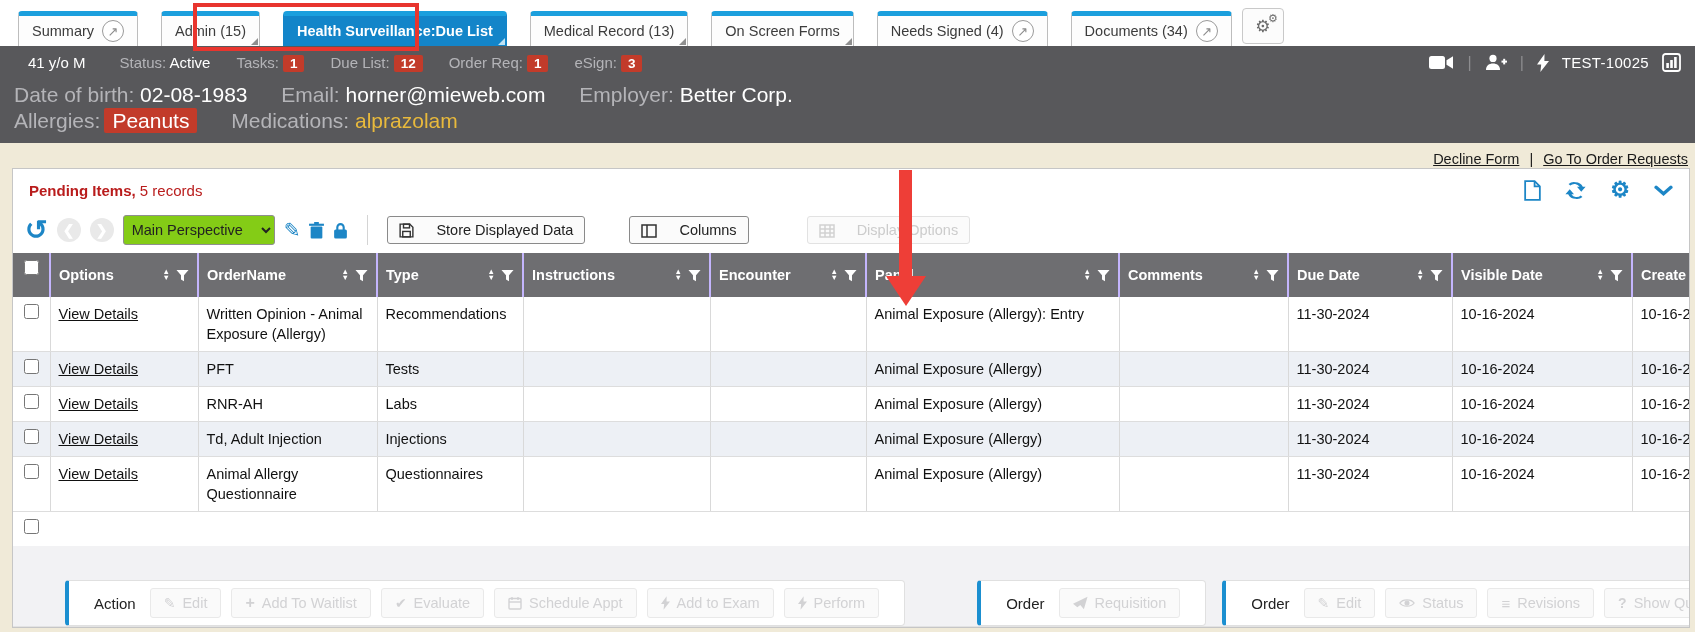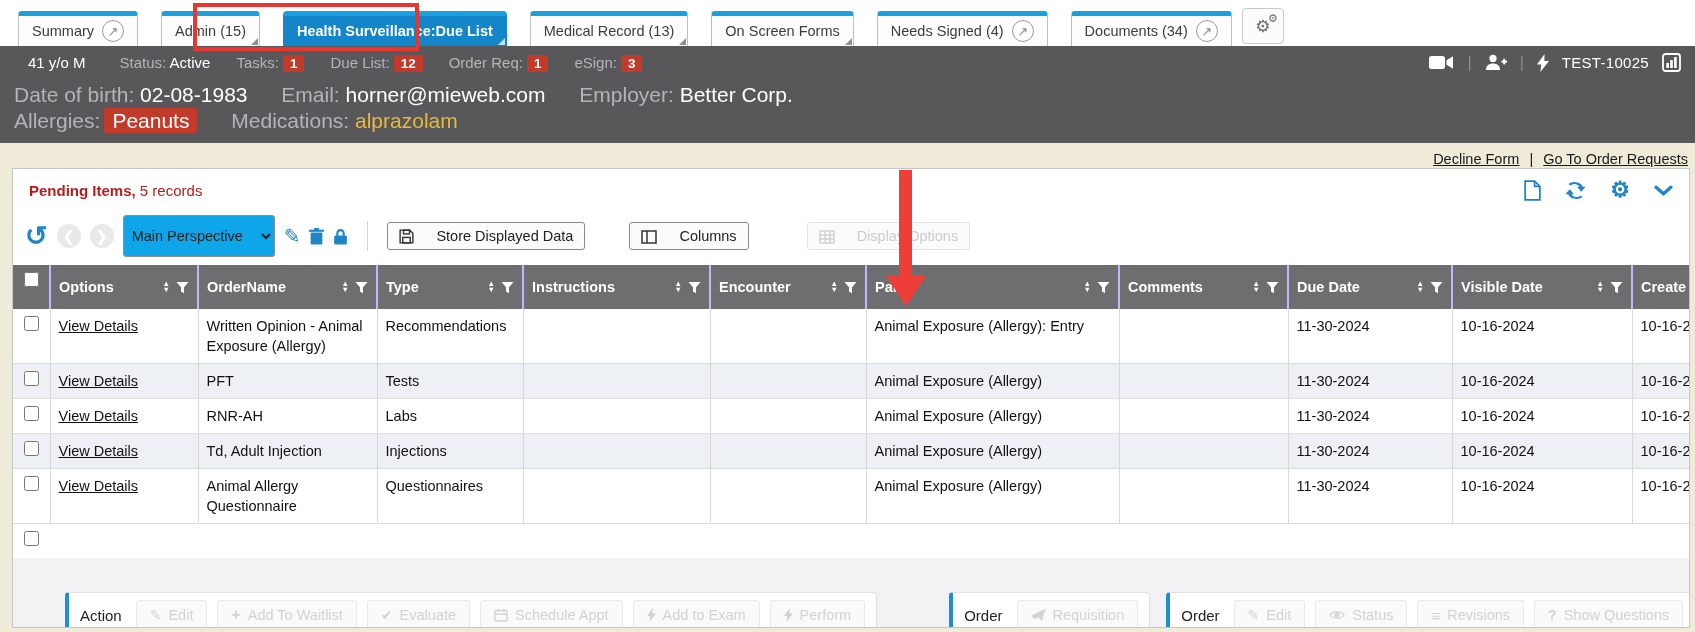--- a/index.html
+++ b/index.html
@@ -53,22 +53,22 @@
   .panel-title { font-size:15px; color:#b91c1c;text-align:center; }
   .panel-title b { font-weight:bold; }
   .ph-icons { margin-left:auto; display:flex; align-items:center; gap:24px; }
   .ph-icons .ic { color:#1d86c6; cursor:pointer; display:inline-flex; align-items:center; }
   .gear-glyph { font-size:22px; font-weight:bold; line-height:1; }
 
   .toolbar { display:flex; align-items:center; padding:4px 10px 8px 12px; gap:9px; flex:none; }
   .undo { color:#1d86c6; font-size:27px; font-weight:bold; line-height:22px; cursor:pointer; }
   .nav-circle { width:24px; height:24px; border-radius:50%; background:#e9e9e9; color:#fff;
                 display:inline-flex; align-items:center; justify-content:center; font-size:14px; font-weight:bold; }
-  select.persp { height:42px; min-width:152px; border:1px solid #8f8f8f; border-radius:3px;
-                font-size:14.5px; font-family:inherit; color:#222; padding:0 4px; background:#0ea5e9; }
+  select.persp { height:30px; min-width:152px; border:1px solid #8f8f8f; border-radius:3px;
+                font-size:14.5px; font-family:inherit; color:#222; padding:0 4px; background:#84cc16; }
   .tb-ic { color:#1d86c6; font-size:20px; cursor:pointer; display:inline-flex; align-items:center; }
   .tb-div { width:1px; height:30px; background:#d4d4d4; margin:0 10px; }
   .tb-btn { display:inline-flex; align-items:flex-end; gap:22px; border:1px solid #8a8a8a; border-radius:3px;
             background:#fbfbfb; font-family:inherit; font-size:14.5px; color:#222; padding:5px 11px; cursor:pointer; }
   .tb-btn.disabled { border-color:#e2e2e2; color:#cccccc; cursor:default; }
   .tb-gap { width:26px; }
 
   
   .table-wrap { flex:none; overflow:hidden; }
   table.grid { border-collapse:collapse; table-layout:fixed; width:1819px; font-size:14.5px; }
@@ -84,21 +84,21 @@
   .grid td.sel, .grid th.sel { text-align:center; vertical-align:top; padding:7px 2px; }
   .grid a.vd { color:#111; text-decoration:underline; cursor:pointer; white-space:nowrap; }
   input[type=checkbox] { width:15px; height:15px; }
   tr.footer-row td { border-right:none; border-bottom:none; background:#fff; }
   tr.footer-row td.rest { background:transparent; }
 
   
   .panel-lower { flex:1 1 auto; background:#f2f2f4; position:relative; display:flex; flex-direction:column; }
   .bars { display:flex; align-items:flex-start; margin-top:34px; }
   .abar { display:flex; align-items:center; gap:10px; background:#fff; border:1px solid #e0e0e0;
-          border-left:4px solid #1b8fd0; border-radius:4px; padding:7px 11px; white-space:nowrap; }
+          border-left:4px solid #1b8fd0; border-radius:4px; padding:7px 25px; white-space:nowrap; }
   .abar-label { font-size:15px; color:#222; margin-right:4px; }
   .abtn { display:inline-flex; align-items:center; gap:7px; background:#fafafa; border:1px solid #e9e9e9;
           border-radius:3px; padding:6px 13px; font-family:inherit; font-size:14.5px; color:#d2d2d4; cursor:default; }
   .abtn .bi { display:inline-flex; align-items:center; font-size:14px; line-height:1; }
   .bar-action { margin-left:52px; }
   .bar-order1 { margin-left:72px; }
   .bar-order2 { margin-left:16px; }
 
   .hscroll { margin-top:auto; height:17px; background:#f1f1f1; border-top:1px solid #e3e3e3;
              position:relative; flex:none; }

